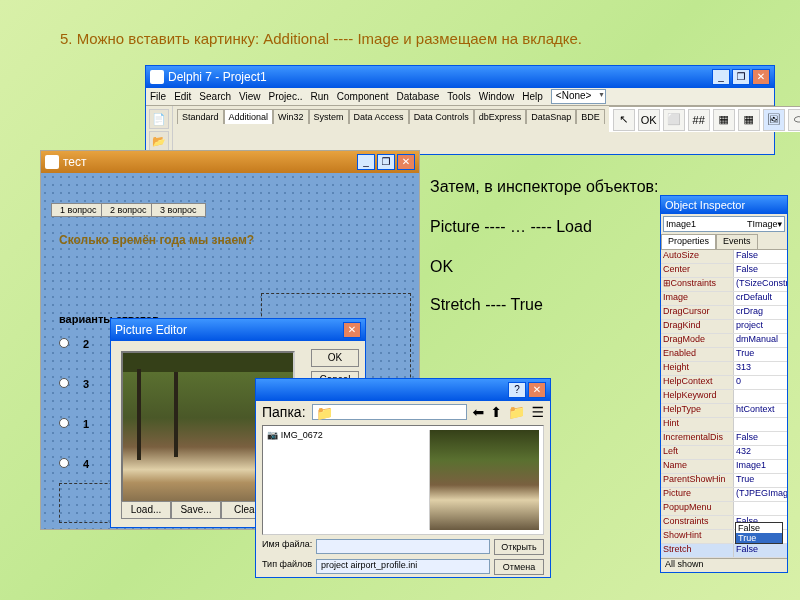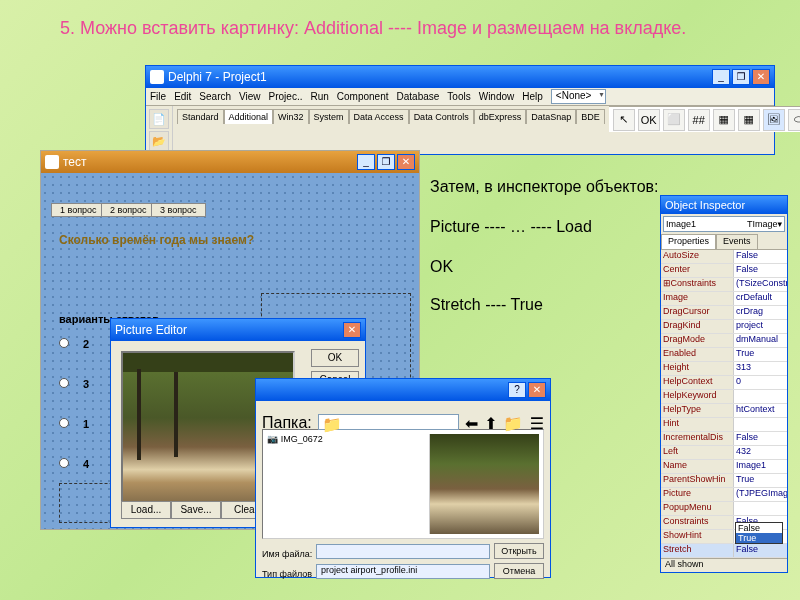--- a/index.html
+++ b/index.html
@@ -1,17 +1,17 @@
 <!DOCTYPE html>
 <html><head>
 <meta charset="utf-8">
 <style>
 *{margin:0;padding:0;box-sizing:border-box;font-family:Tahoma,Arial,sans-serif}
 body{width:800px;height:600px;background:linear-gradient(135deg,#d8f0a8,#c0e890,#d8f0a8);overflow:hidden;position:relative;font-size:11px}
-.slide-title{position:absolute;top:18px;left:60px;right:60px;font-size:18px;color:#ec4899}
+.slide-title{position:absolute;top:30px;left:60px;right:60px;font-size:15px;color:#a16207}
 .delphi-ide{position:absolute;top:65px;left:145px;width:630px;height:90px;background:#b91c1c;border:1px solid #0054e3}
 .titlebar{height:22px;background:linear-gradient(#3d95ff,#0054e3);display:flex;align-items:center;padding:0 4px;color:#fff;font-size:12px}
 .titlebar-icon{width:14px;height:14px;background:#fff;margin-right:4px;border-radius:2px}
 .titlebar .spacer{flex:1}
 .winbtn{width:18px;height:16px;background:#d6e9ff;border:1px solid #0054e3;margin-left:2px;color:#002;font-size:10px;line-height:14px;text-align:center}
 .winbtn.close{background:#e8835c;color:#fff}
 .menubar{height:18px;background:#f0eee0;display:flex;align-items:center;padding:0 4px;font-size:10px;color:#000;gap:8px;border-bottom:1px solid #aca899}
 .menubar .spacer{flex:1}
 .menubar .combo{border:1px solid #7f9db9;background:#fff;padding:0 14px 0 4px;height:15px;font-size:10px;position:relative}
 .menubar .combo::after{content:'▾';position:absolute;right:2px;top:0;color:#555;font-size:8px}
@@ -38,26 +38,26 @@
 .pic-editor{position:absolute;top:318px;left:110px;width:256px;height:210px;background:#ece9d8;border:1px solid #0054e3}
 .pe-body{display:flex;height:calc(100% - 22px)}
 .pe-preview{flex:1;margin:10px;border:2px inset #ccc;background:linear-gradient(#354018 0%,#354018 12%,#5a7030 12%,#4a5828 40%,#7a6040 58%,#e0d0a8 72%,#b09060 80%,#6a5a40 100%);position:relative}
 .pe-preview::before{content:'';position:absolute;left:8%;top:10%;width:4px;height:56%;background:#2a2418}
 .pe-preview::after{content:'';position:absolute;left:30%;top:12%;width:4px;height:52%;background:#2a2418}
 .pe-side{width:60px;padding:8px 6px;display:flex;flex-direction:column;gap:4px}
 .pe-btn{height:18px;background:#ece9d8;border:1px solid #888;font-size:10px;text-align:center;line-height:16px}
 .pe-bottom{position:absolute;bottom:8px;left:10px;display:flex;gap:0}
 .pe-bottom .pe-btn{width:50px}
 .open-dlg{position:absolute;top:378px;left:255px;width:296px;height:200px;background:#ece9d8;border:1px solid #0054e3}
-.od-top{height:22px;display:flex;align-items:flex-start;padding:13px 6px;gap:6px;font-size:16px}
+.od-top{height:22px;display:flex;align-items:center;padding:0 6px;gap:6px;font-size:14px}
 .od-top .combo{border:1px solid #7f9db9;background:#fff;padding:0 14px 0 4px;height:16px;flex:1}
 .od-main{height:110px;margin:2px 6px;border:1px inset #ccc;background:#fff;display:flex}
 .od-list{flex:1;padding:4px;font-size:9px}
 .od-prev{width:110px;border-left:1px solid #ccc;margin:4px;background:linear-gradient(#354018 0%,#5a7030 30%,#7a6040 55%,#e0d0a8 70%,#6a5a40 100%)}
-.od-bot{padding:2px 6px;font-size:9px;display:flex;align-items:flex-end;gap:4px}
+.od-bot{padding:2px 6px;font-size:9px;display:flex;align-items:flex-start;gap:4px}
 .od-bot .combo{border:1px solid #7f9db9;background:#e8f0ff;padding:0 4px;height:15px;flex:1}
 .od-bot .btn{width:50px;height:16px;border:1px solid #888;background:#ece9d8;text-align:center;line-height:14px}
 .instr{position:absolute;left:430px;font-size:16px;color:#000}
 .obj-insp{position:absolute;top:195px;left:660px;width:128px;height:378px;background:#ece9d8;border:1px solid #0054e3;font-size:9px}
 .oi-combo{height:16px;margin:2px;border:1px solid #7f9db9;background:#fff;display:flex;align-items:center;padding:0 2px}
 .oi-combo span:first-child{flex:1}
 .oi-tabs{height:16px;display:flex;border-bottom:1px solid #aca899}
 .oi-tab{padding:1px 6px;border:1px solid #aca899;border-bottom:none;background:#ece9d8}
 .oi-tab.active{background:#fff}
 .oi-grid{height:310px;overflow:hidden}

